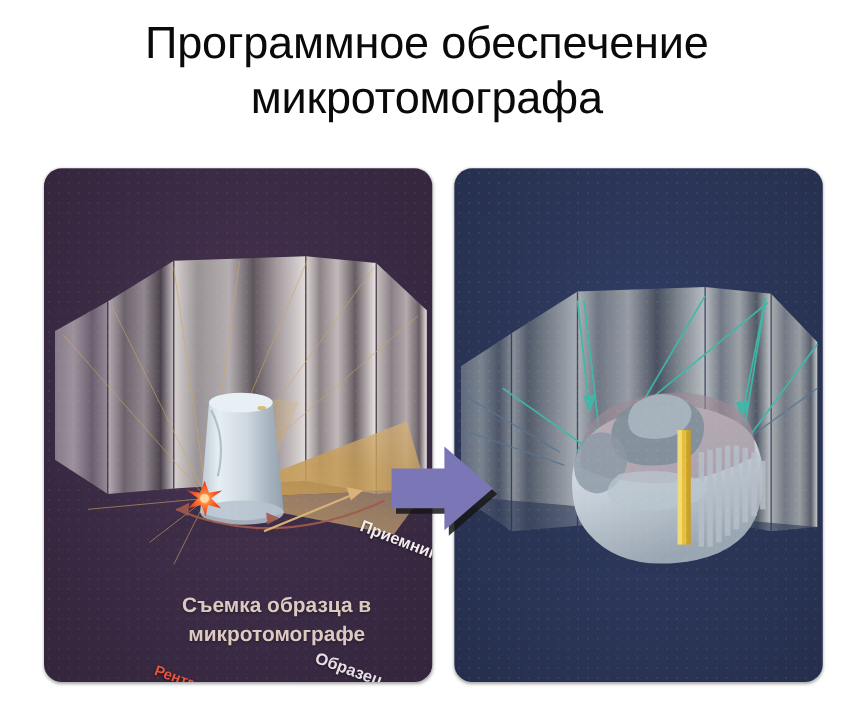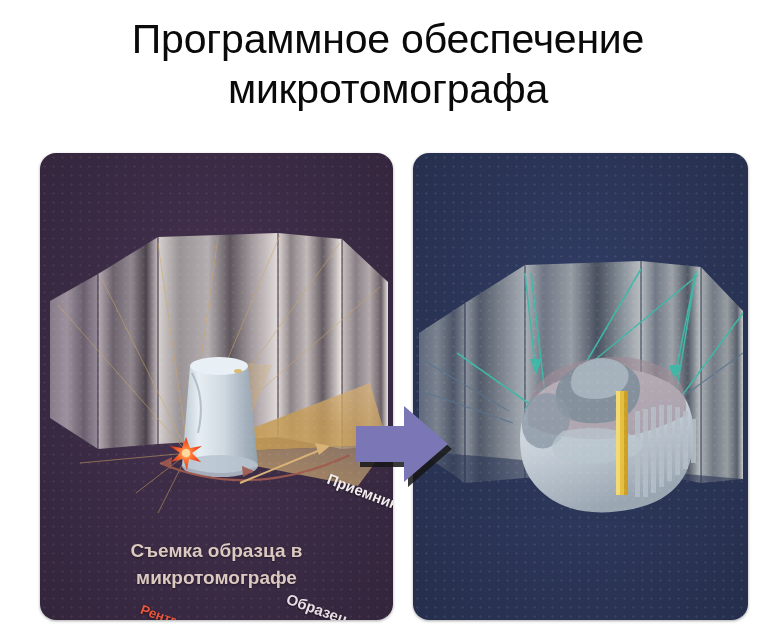--- a/index.html
+++ b/index.html
@@ -66,20 +66,21 @@
     left:104px;top:448px;color:#e8553c;font-size:13.5px;line-height:17px;
     transform:rotate(20deg);transform-origin:0 0;text-align:center;
     white-space:pre-line;text-shadow:0 1px 2px rgba(0,0,0,.6);
   }
 
   
   .caption{
     position:absolute;width:100%;text-align:center;
     font-weight:700;font-size:19px;line-height:27px;white-space:pre-line;
     text-shadow:0 1px 2px rgba(0,0,0,.45);
+    padding-left:35px;
   }
   .caption-left{top:384px;color:#dcc9c0;}
   .caption-right{top:381px;color:#c3d2f0;}
 
   
   .arrow-wrap{position:absolute;left:348px;top:396px;width:108px;height:96px;}
 </style>
 </head>
 <body>
 

